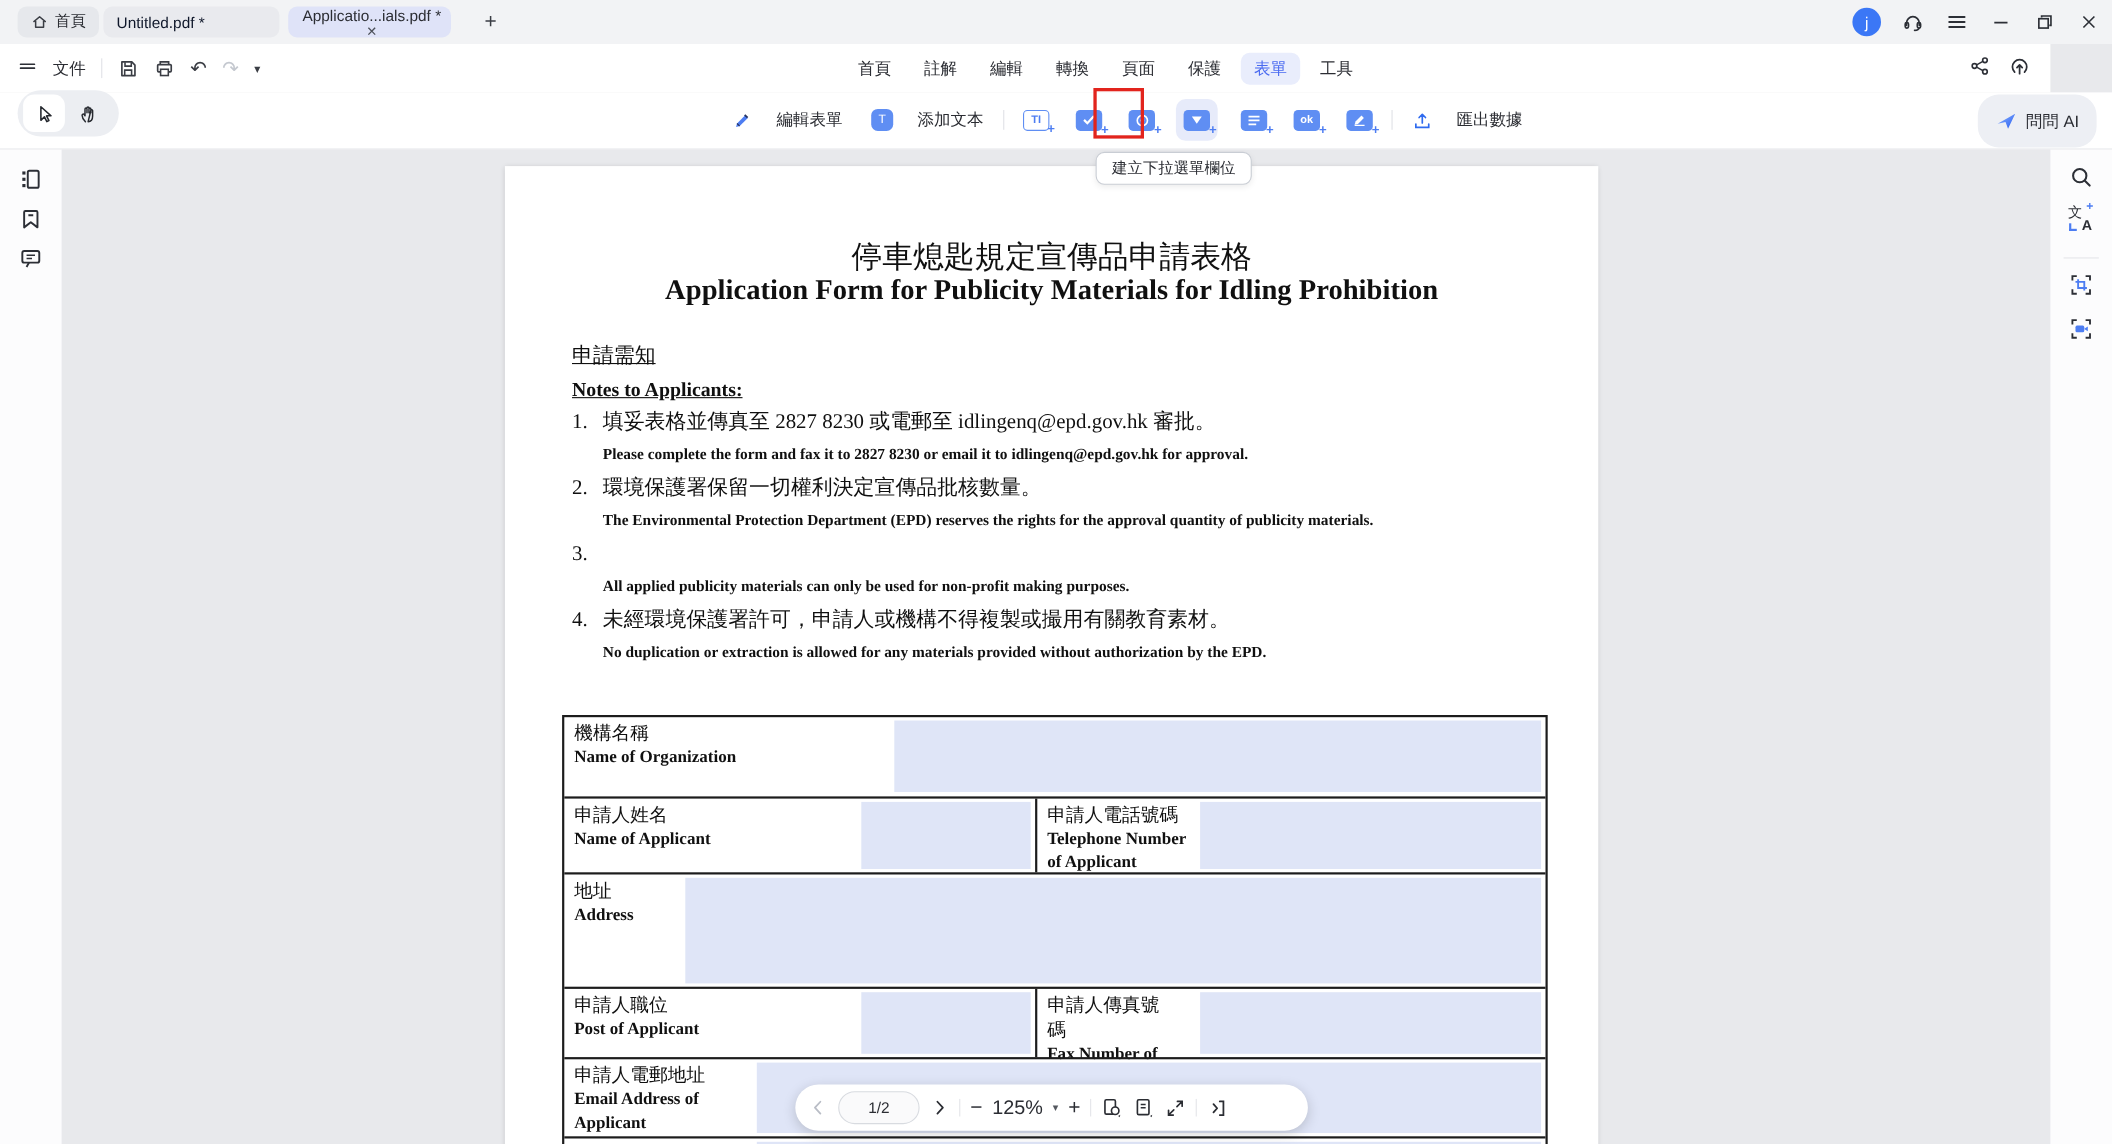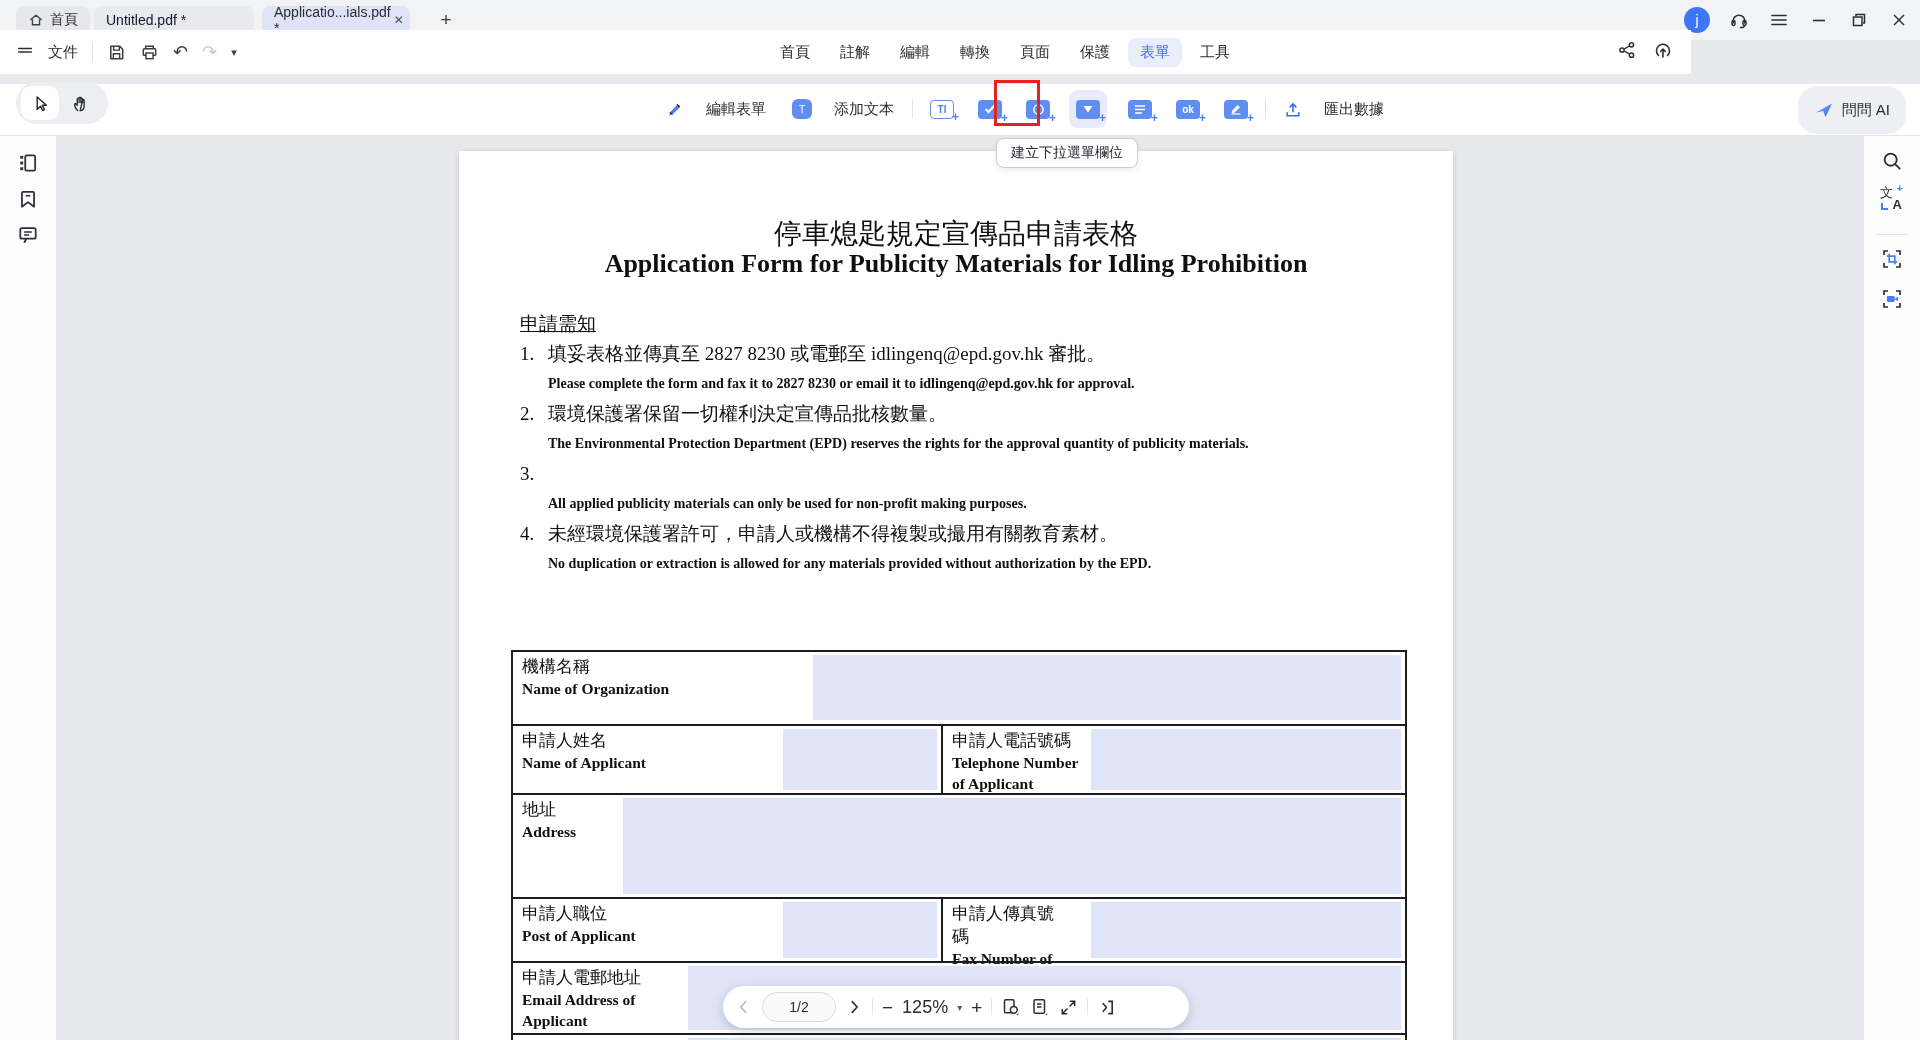--- a/index.html
+++ b/index.html
@@ -6,31 +6,31 @@
   html,body { width:1920px; height:1040px; overflow:hidden;
     font-family:"Liberation Sans","DejaVu Sans",sans-serif; background:#e8e9ec; }
   svg { display:block; }
 
   
   .titlebar { position:absolute; left:0; top:0; width:1920px; height:40px; background:#f2f3f5; }
   .tab { position:absolute; top:6px; height:28px; border-radius:8px; display:flex; align-items:center;
          font-size:14px; color:#2b2d33; padding:0 12px; cursor:default; }
   .home-tab { left:16px; background:#e6e8ec; gap:6px; }
   .tab-untitled { left:94px; width:160px; background:#e9eaee; color:#0f172a; }
-  .tab-active { left:262px; width:148px; background:#dfe3f8; justify-content:flex-start; padding-right:8px; }
+  .tab-active { left:262px; width:148px; background:#dfe3f8; justify-content:flex-start; padding-right:8px;flex-direction:column; }
   .tab-close { font-size:12px; color:#4b4f58; padding:0 3px; cursor:pointer; }
   .newtab { position:absolute; left:434px; top:8px; width:24px; height:24px; text-align:center;
             line-height:23px; font-size:19px; color:#3a3d44; border-radius:6px; }
   .tb-right { position:absolute; right:10px; top:0; height:40px; display:flex; align-items:center; gap:18px; }
   .avatar { width:26px; height:26px; border-radius:50%; background:#3b77f6; color:#fff; font-size:14px;
             display:flex; align-items:center; justify-content:center; }
   .winbtn { width:22px; height:22px; display:flex; align-items:center; justify-content:center; color:#3a3d44; }
 
   
-  .menubar { position:absolute; left:0; top:30px; width:1691px; height:44px; background:#ffffff;
+  .menubar { position:absolute; left:0; top:40px; width:1864px; height:44px; background:#ffffff;
              display:flex; align-items:center; }
   .mb-left { position:absolute; left:16px; display:flex; align-items:center; gap:14px; }
   .mb-label { font-size:15px; color:#2b2d33; }
   .vdiv { width:1px; height:18px; background:#e0e2e6; }
   .glyphbtn { font-size:18px; color:#3a3d44; line-height:1; }
   .glyphbtn.disabled { color:#c4c8cf; }
   .caret { font-size:11px; color:#3a3d44; }
   .mb-center { position:absolute; left:768px; display:flex; align-items:center; gap:6px; }
   .mb-item { font-size:15px; color:#2b2d33; padding:5px 12px; border-radius:8px; cursor:pointer; }
   .mb-item.active { color:#4a6af0; background:#e9edfc; }
@@ -371,20 +371,21 @@
       </svg>
   </span>
 </div>
 
 <div class="page">
   <div class="doc-title-zh">停車熄匙規定宣傳品申請表格</div>
   <div class="doc-title-en">Application Form for Publicity Materials for Idling Prohibition</div>
 
   <div class="notes">
     <div class="h-zh">申請需知</div>
+    <div class="h-en">Notes to Applicants:</div>
 
     <div class="note-item">
         <span class="note-num">1.</span>
         <span>填妥表格並傳真至 2827 8230 或電郵至 idlingenq@epd.gov.hk 審批。</span>
       </div>
     <div class="note-en">Please complete the form and fax it to 2827 8230 or email it to idlingenq@epd.gov.hk for approval.</div>
     <div class="note-item">
         <span class="note-num">2.</span>
         <span>環境保護署保留一切權利決定宣傳品批核數量。</span>
       </div>

